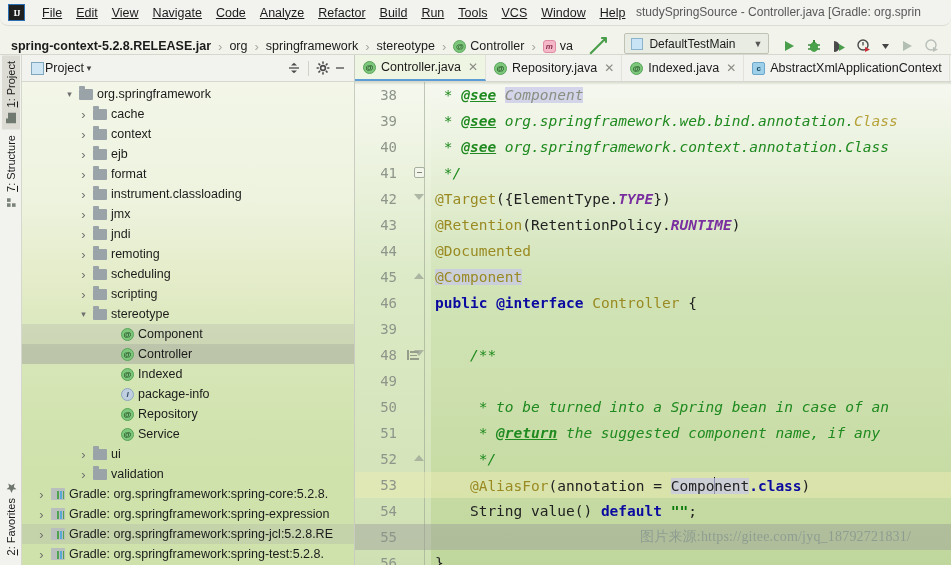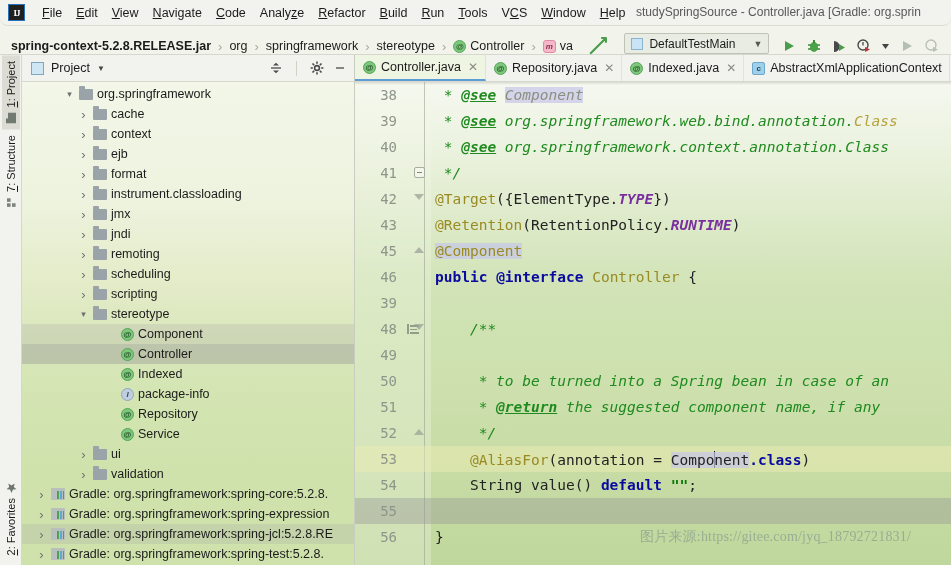--- a/index.html
+++ b/index.html
@@ -28,21 +28,21 @@
     width: 17px; height: 17px; margin: 0 10px 0 4px;
     background: #202020;
     border: 1px solid #2b6fb5;
     color: #fff; font-size: 9px; font-weight: bold;
     display: flex; align-items: center; justify-content: center;
     letter-spacing: -1px;
     font-family: "Liberation Serif", serif;
   }
   .menu-item {
     font-size: 12.5px; color: #1b1b1b; padding: 2px 7px;
-    white-space: nowrap; cursor: default;
+    white-space: nowrap; cursor: default; text-decoration: underline;
   }
   .menu-item u { text-decoration: underline; }
   .win-title {
     position: absolute; left: 636px; top: 5px;
     font-size: 12px; color: #585858; white-space: nowrap;
   }
 
   
   .navbar {
     height: 29px; flex: 0 0 29px;
@@ -112,21 +112,21 @@
     width: 333px; flex: 0 0 333px;
     display: flex; flex-direction: column;
     border-right: 1px solid #c9ccc0;
     position: relative; overflow: hidden;
     background: linear-gradient(180deg,#f4f7ea 0%, #eef3df 28%, #e4ecc9 44%,
                 #d9e7bb 56%, #d2e4b0 70%, #cfe2ac 82%, #cfe2ac 100%);
   }
   .proj-hdr {
     height: 27px; flex: 0 0 27px; display: flex; align-items: center;
     background: #f2f2ee; border-bottom: 1px solid #d6d8ce;
-    padding: 0 6px 0 9px; gap: 7px;
+    padding: 0 6px 0 9px; gap: 1px;
   }
   .proj-hdr .pico { width: 13px; height: 13px; background: #cfe6f4; border: 1px solid #7fa8bf; }
   .proj-hdr .ptitle { font-size: 12.5px; color: #1b1b1b; }
   .proj-hdr .pchev { font-size: 8px; color: #444; }
   .proj-hdr .spacer { flex: 1 1 auto; }
   .hdr-btn { width: 16px; height: 16px; display:flex; align-items:center; justify-content:center;
              color:#444; }
   .hdr-div { width: 1px; height: 15px; background: #d0d2c8; margin: 0 5px; }
 
   .tree { flex: 1 1 auto; overflow: hidden; padding-top: 2px; position: relative; }
@@ -623,20 +623,25 @@
               </span>
             <span class="txt"><span class="an">@Target</span><span class="id">({</span><span class="id">ElementType.</span><span class="sta">TYPE</span><span class="id">})</span></span>
           </div>
 
           <div class="ln">
             <span class="num">43</span>
             <span class="gmark"></span>
             <span class="txt"><span class="an">@Retention</span><span class="id">(RetentionPolicy.</span><span class="sta">RUNTIME</span><span class="id">)</span></span>
           </div>
 
+          <div class="ln">
+            <span class="num">44</span>
+            <span class="gmark"></span>
+            <span class="txt"><span class="an">@Documented</span></span>
+          </div>
 
           <div class="ln">
             <span class="num">45</span>
             <span class="gmark">
                 <span class="fold-tri-up"></span>
               </span>
             <span class="txt"><span class="an hl-occ">@Component</span></span>
           </div>
 
           <div class="ln">

